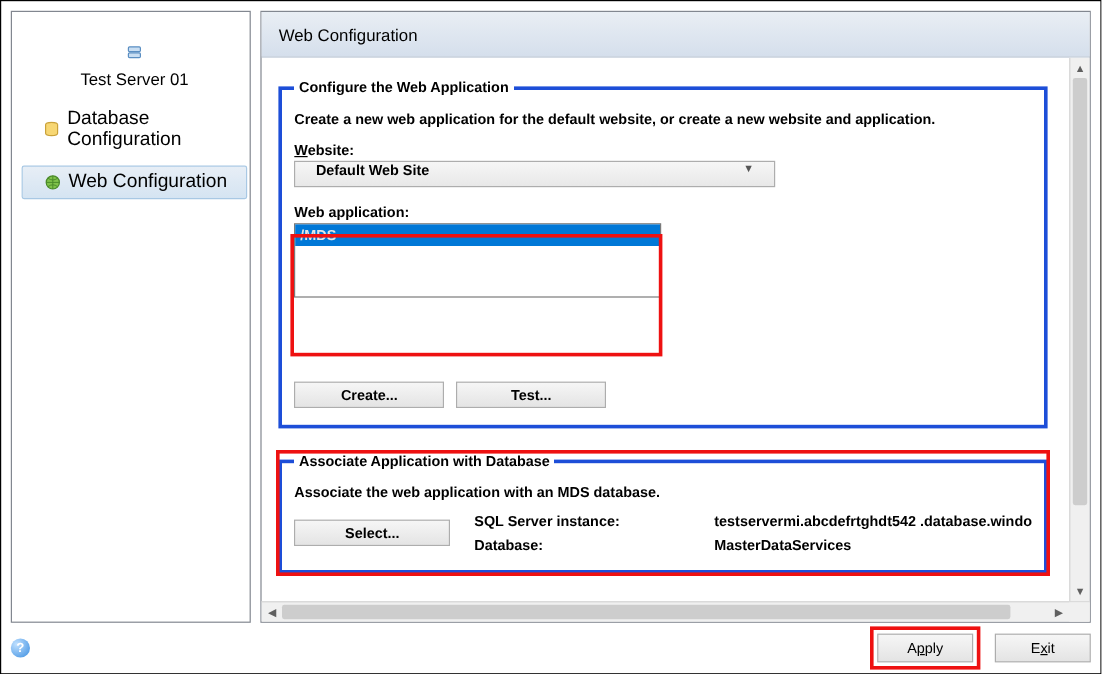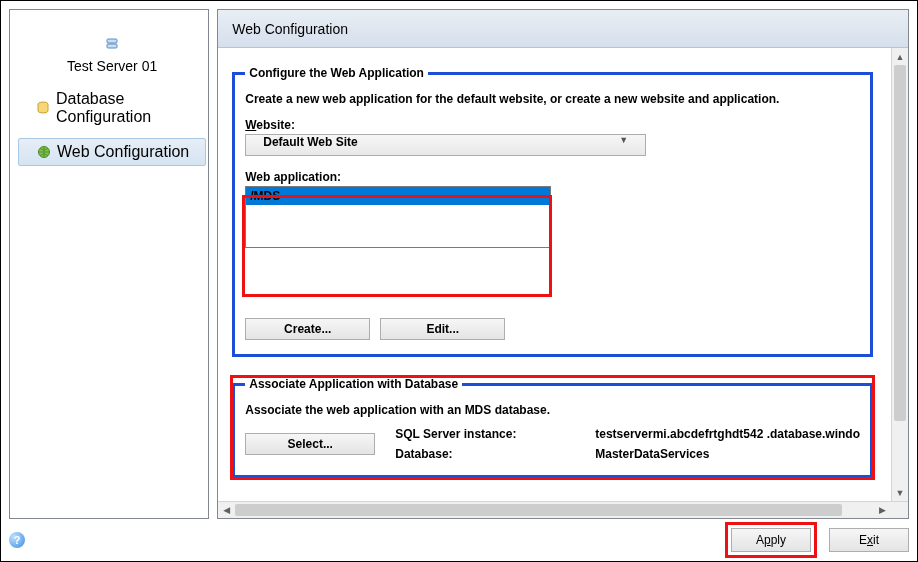--- a/index.html
+++ b/index.html
@@ -26,21 +26,21 @@
   .hscroll .corner { width:17px; background:#f0f0f0; }
   fieldset { border:3px solid #1d4ed8; margin:0 0 0 0; padding:8px 10px 14px 10px;font-weight:bold; }
   legend { padding:0 4px; font-size:12px; }
   .desc { margin:4px 0 12px 0; }
   .lbl { margin-bottom:2px; }
   .lbl .u { text-decoration:underline; }
   .dropdown { width:401px; height:22px; border:1px solid #adadad; background:linear-gradient(#f6f6f6,#e8e8e8); display:flex; padding:0 17px; position:relative; }
   .dropdown .dd-arrow { margin-left:auto; font-size:9px; color:#555; }
   .listbox { border:1px solid #7a7a7a; height:62px; background:#fff; }
   .listitem { padding:2px 4px; }
-  .listitem.sel { background:#0078d7; color:#000000; }
+  .listitem.sel { background:#0078d7; color:#e5e5e5; }
   .btn-row { margin-top:36px; display:flex; gap:10px; }
   .btn { width:125px; height:22px; border:1px solid #adadad; background:linear-gradient(#f6f6f6,#e4e4e4); display:flex; align-items:center; justify-content:center; cursor:default;margin-top:34px; }
   .red-box { border:3px solid #e11; position:absolute; pointer-events:none; }
   .assoc-grid { display:grid; grid-template-columns:140px 190px 1fr; row-gap:6px; column-gap:10px; align-items:center; margin-top:10px; }
   .btn-select { width:130px; height:22px; border:1px solid #adadad; background:linear-gradient(#f6f6f6,#e4e4e4); display:flex; align-items:center; justify-content:center; }
   .footer { position:absolute; left:8px; right:8px; bottom:6px; height:30px; display:flex; align-items:center; }
   .help { width:16px; height:16px; border-radius:50%; background:radial-gradient(circle at 30% 30%, #bfe0ff, #3a8de0); display:flex; align-items:center; justify-content:center; color:#fff; font-weight:bold; font-size:11px; }
   .footer-btns { margin-left:auto; display:flex; gap:12px; align-items:center; }
   .fbtn { width:80px; height:24px; border:1px solid #adadad; background:linear-gradient(#f6f6f6,#e4e4e4); display:flex; align-items:center; justify-content:center; }
   .apply-hl { border:3px solid #e11; padding:3px; }
@@ -104,21 +104,21 @@
 
             <div style="margin-top:14px; position:relative; width:306px;">
               <div class="lbl">Web application:</div>
               <div class="listbox">
                 <div class="listitem sel">/MDS</div>
               </div>
             </div>
 
             <div class="btn-row">
               <div class="btn">Create...</div>
-              <div class="btn">Edit...</div>
+              <div class="btn">Test...</div>
             </div>
 
             <div class="red-box" style="left:7px; top:115px; width:310px; height:102px;"></div>
           </fieldset>
 
           <div style="height:20px;"></div>
 
           <div style="position:relative;">
             <fieldset>
               <legend>Associate Application with Database</legend>

